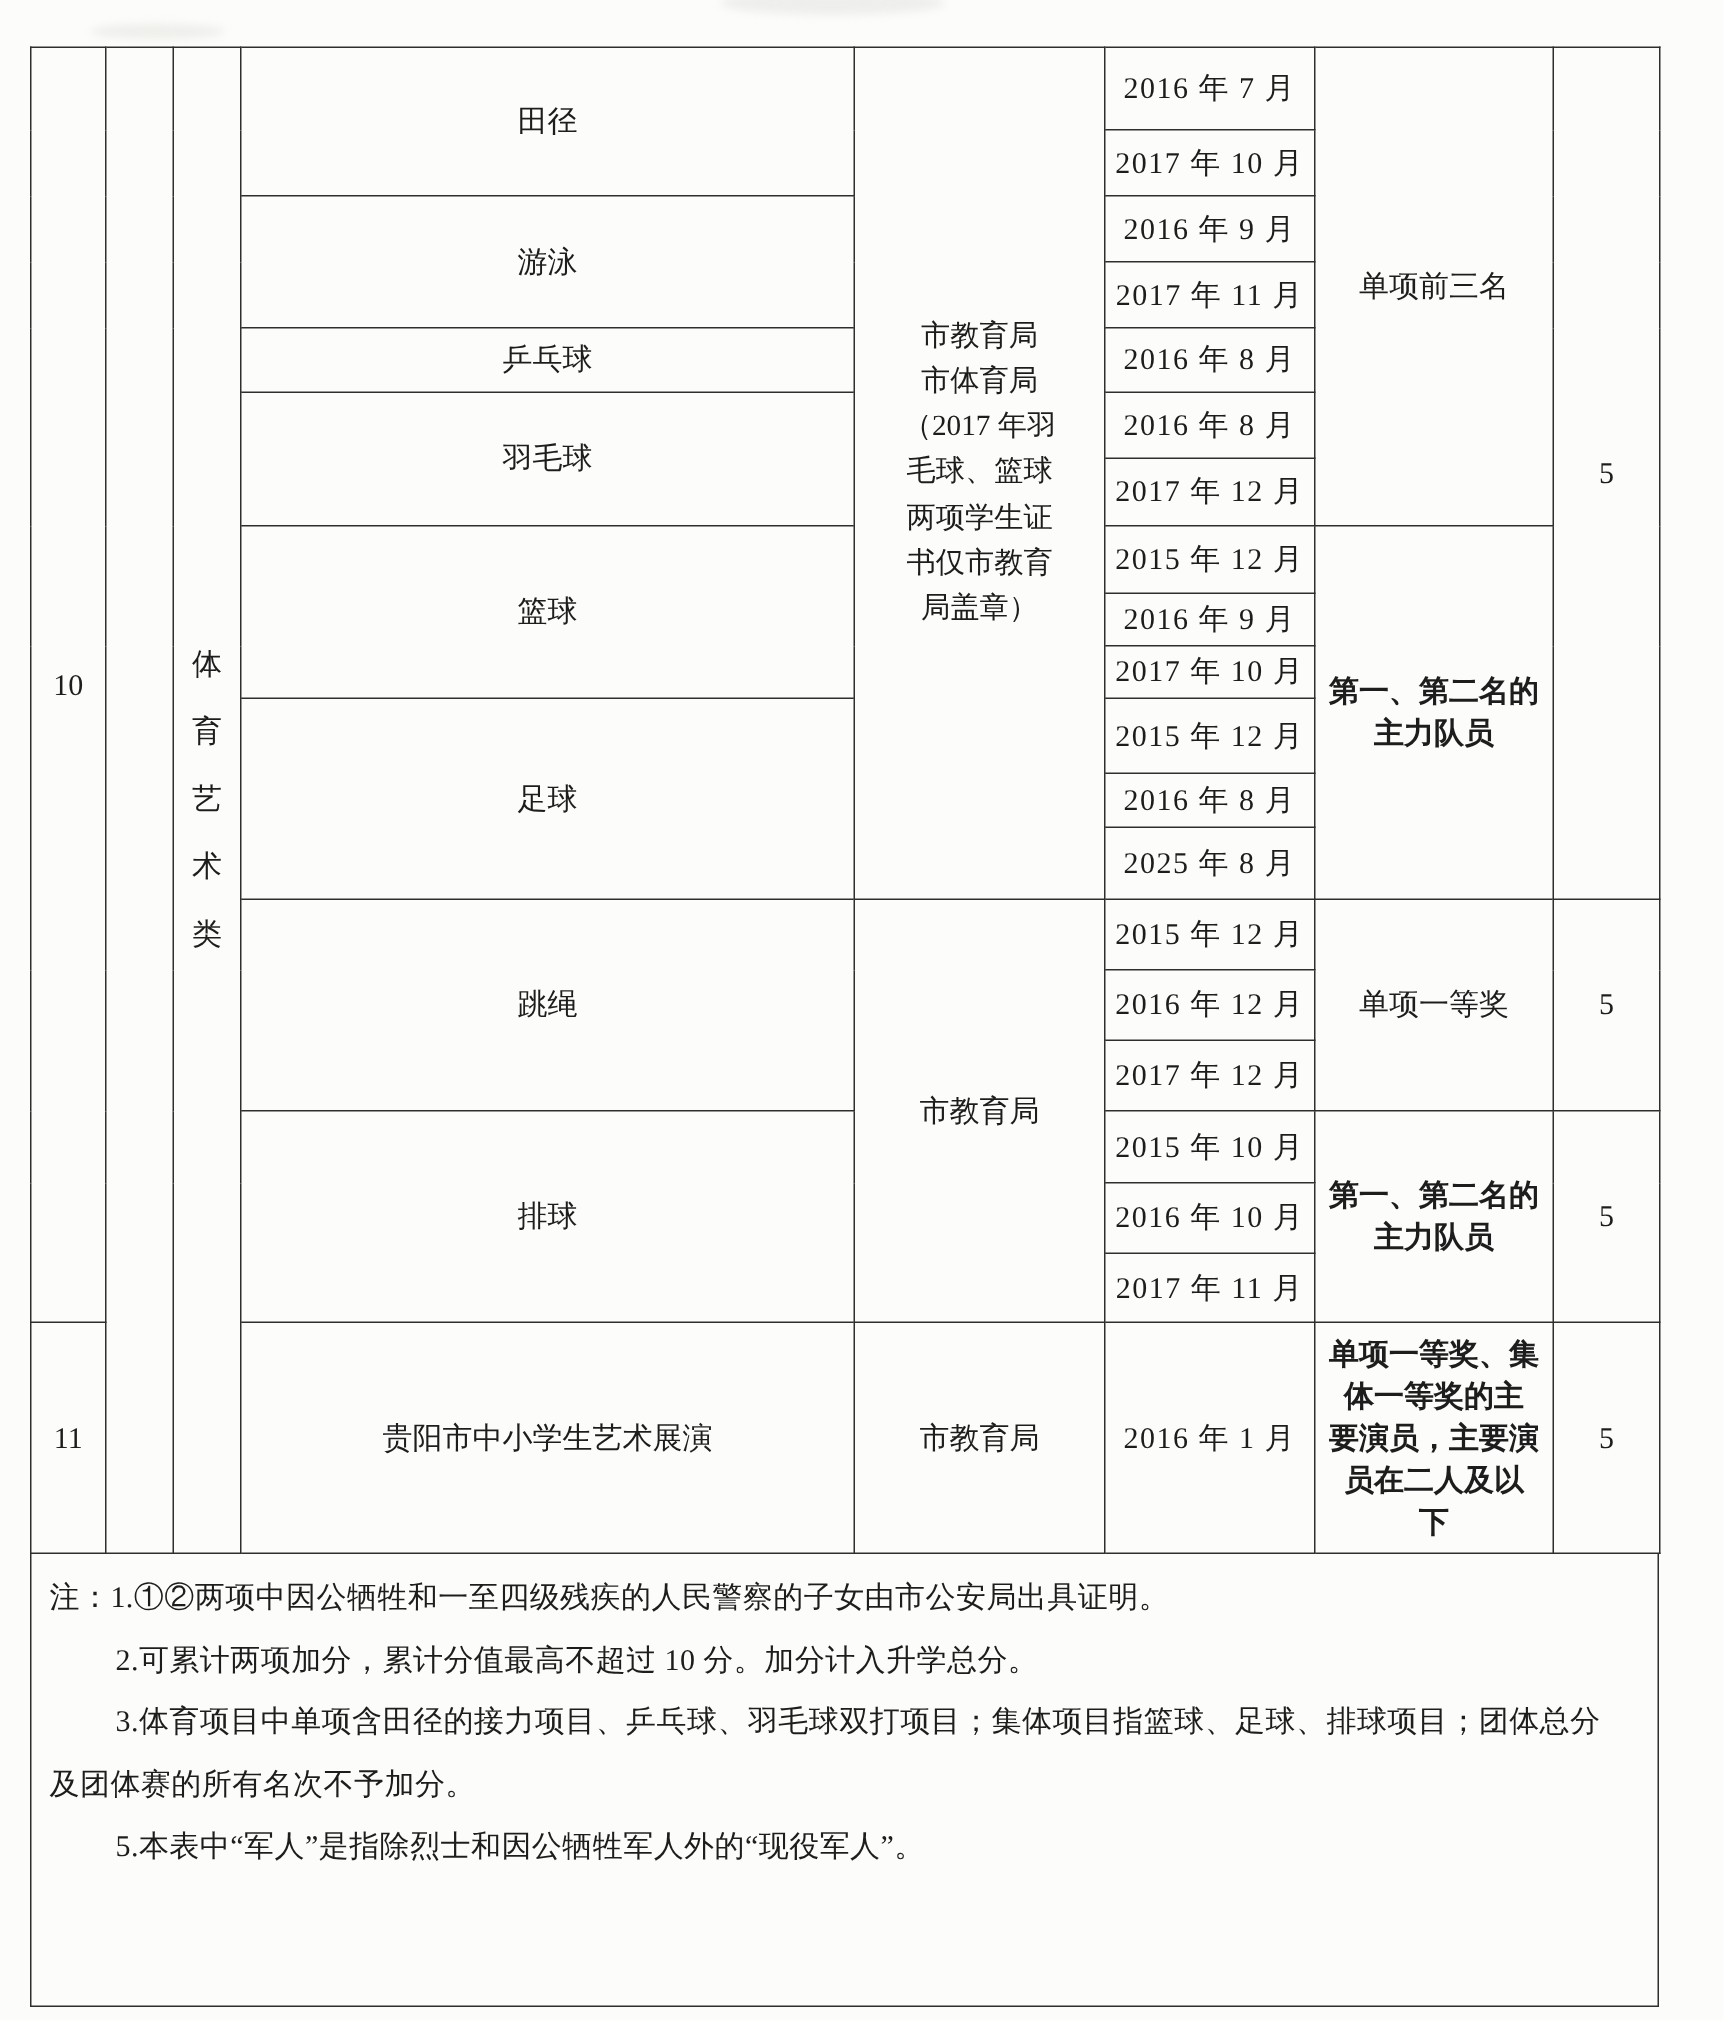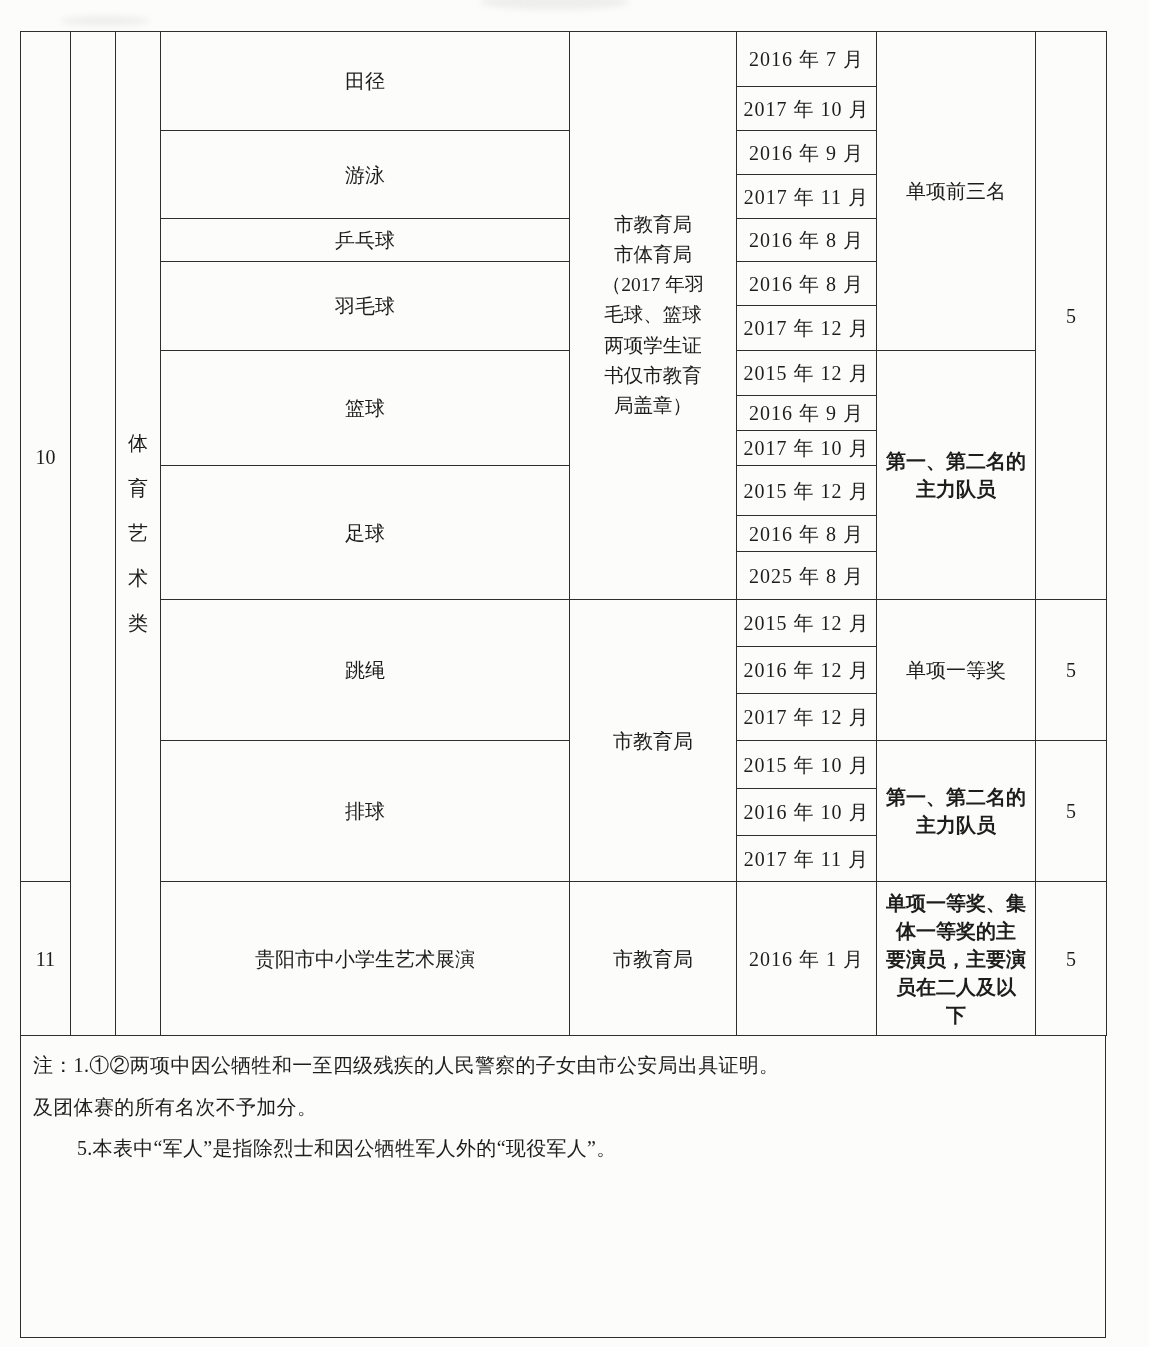--- a/index.html
+++ b/index.html
@@ -189,17 +189,19 @@
 要演员，主要演
 员在二人及以
 下</td>
         <td class="points-cell">5</td>
       </tr>
     </tbody>
       </table>
 
     <div class="notes-box">
       <p>注：1.①②两项中因公牺牲和一至四级残疾的人民警察的子女由市公安局出具证明。</p>
+      <p class="ind">2.可累计两项加分，累计分值最高不超过 10 分。加分计入升学总分。</p>
+      <p class="ind">3.体育项目中单项含田径的接力项目、乒乓球、羽毛球双打项目；集体项目指篮球、足球、排球项目；团体总分</p>
       <p>及团体赛的所有名次不予加分。</p>
       <p class="ind">5.本表中“军人”是指除烈士和因公牺牲军人外的“现役军人”。</p>
     </div>
   </div>
 </div>
 
 </body></html>

